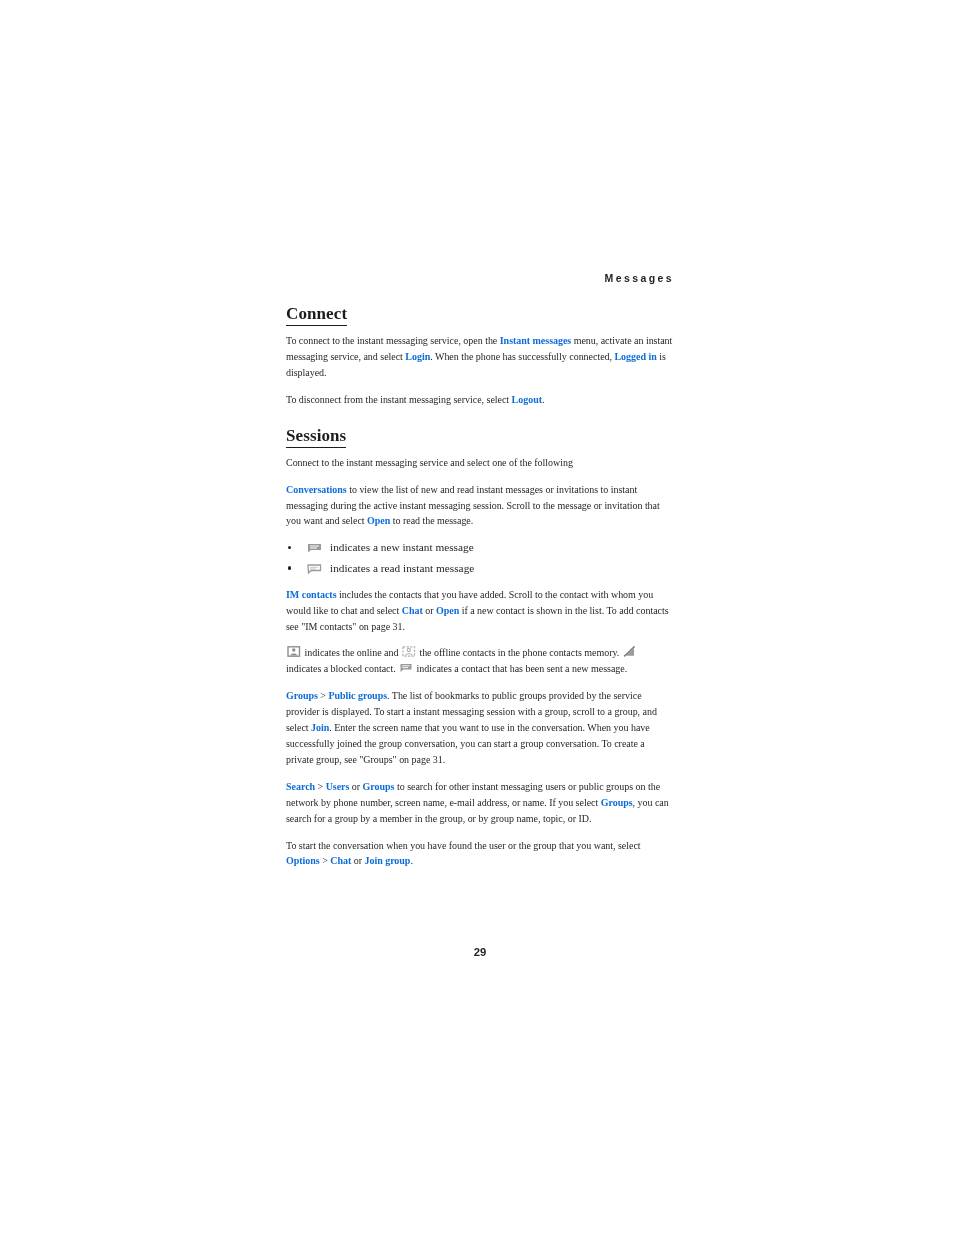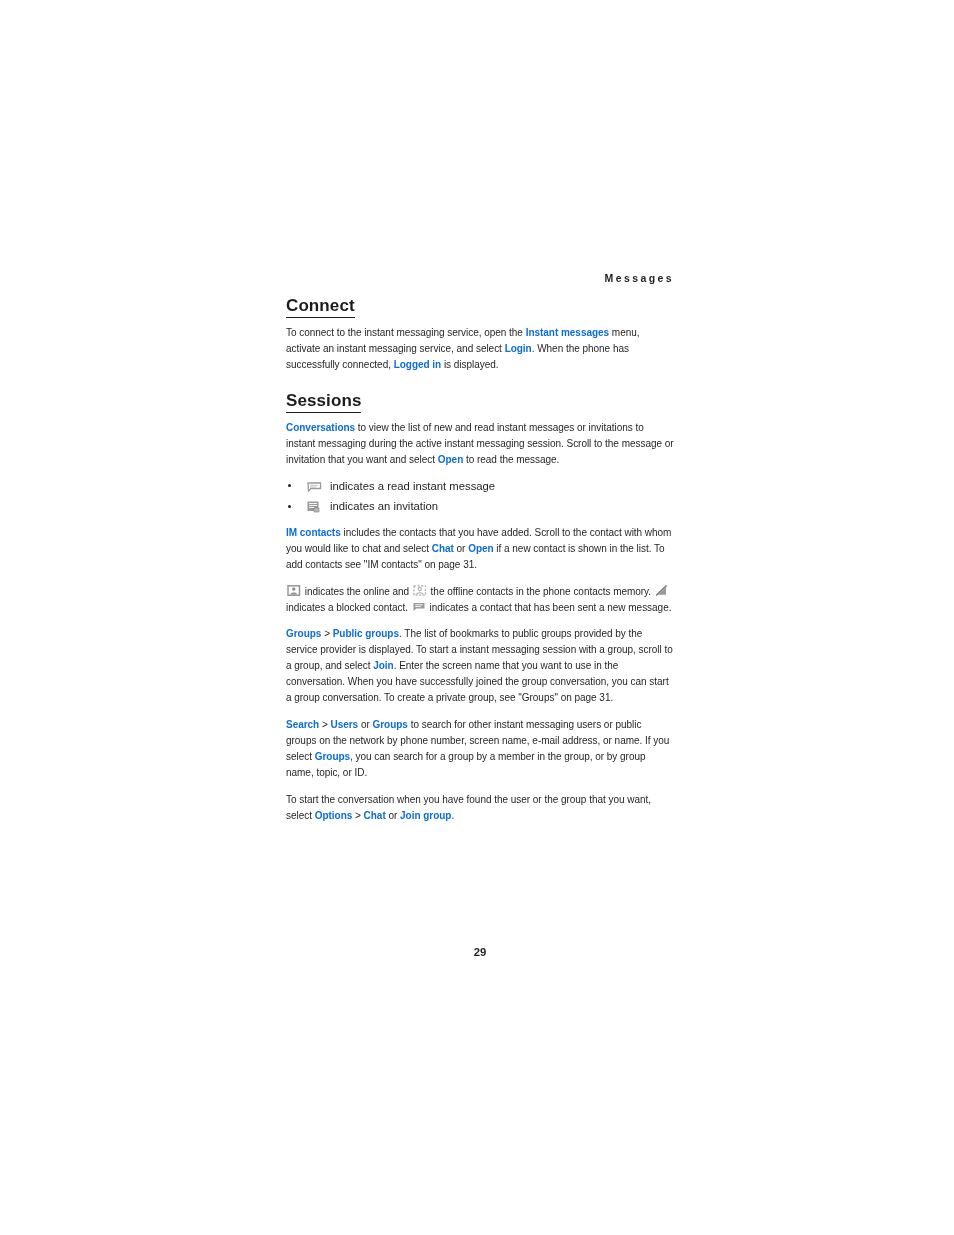--- a/index.html
+++ b/index.html
@@ -34,22 +34,23 @@
     font-size: 10.5px;
     font-weight: bold;
     letter-spacing: 2.4px;
     color: #231f20;
   }
 
   
   .column {
     position: absolute;
     left: 286px;
-    top: 296px;
+    top: 304px;
     width: 388px;
+    font-family: Liberation Serif, serif;
   }
 
   h2.section-heading {
     font-size: 17px;
     font-weight: bold;
     color: #1c1c1c;
     margin: 0 0 5px 0;
     padding: 0 0 1px 0;
     display: inline-block;
     border-bottom: 1.4px solid #1c1c1c;
@@ -136,36 +137,37 @@
 <div class="page">
 
   <div class="running-head">Messages</div>
 
   <div class="column">
 
     <div class="heading-wrap">
       <h2 class="section-heading">Connect</h2>
     </div>
     <p class="para"><span>To connect to the instant messaging service, open the </span><span class="lnk">Instant messages</span><span> menu, activate an instant messaging service, and select </span><span class="lnk">Login</span><span>. When the phone has successfully connected, </span><span class="lnk">Logged in</span><span> is displayed.</span></p>
+    <p class="para"><span>To disconnect from the instant messaging service, select </span><span class="lnk">Logout</span><span>.</span></p>
 
     <div class="heading-wrap second">
       <h2 class="section-heading">Sessions</h2>
     </div>
+    <p class="para"><span>Connect to the instant messaging service and select one of the following</span></p>
     <p class="para"><span class="lnk">Conversations</span><span> to view the list of new and read instant messages or invitations to instant messaging during the active instant messaging session. Scroll to the message or invitation that you want and select </span><span class="lnk">Open</span><span> to read the message.</span></p>
 
     <ul class="bullets" id="bullet-list">
         <li><span class="dot"></span><span class="glyph"><svg width="20" height="13" viewBox="0 0 20 13">
+              <path d="M3 3 H16 V9 H6 L3 11.5 Z" fill="#9a9a9a"></path>
+              <path d="M5 5 H14 M5 7 H12" stroke="#ffffff" stroke-width="1"></path>
+            </svg></span><span class="lbl">indicates a new instant message</span></li>
+        <li><span class="dot"></span><span class="glyph"><svg width="20" height="13" viewBox="0 0 20 13">
               <path d="M3 3 H15.5 V8.5 H6 L3.5 11 Z" fill="none" stroke="#9a9a9a" stroke-width="1.3"></path>
               <path d="M5 5.3 H13 M5 7 H11" stroke="#bcbcbc" stroke-width="0.9"></path>
             </svg></span><span class="lbl">indicates a read instant message</span></li>
-        <li><span class="dot"></span><span class="glyph"><svg width="20" height="13" viewBox="0 0 20 13">
-              <rect x="2.5" y="1.5" width="11" height="9.5" fill="#9a9a9a"></rect>
-              <path d="M4 3.5 H12 M4 5.5 H12 M4 7.5 H9" stroke="#ffffff" stroke-width="0.9"></path>
-              <path d="M9 8 H14 V12 H9 Z" fill="#b9b9b9" stroke="#8c8c8c" stroke-width="0.7"></path>
-            </svg></span><span class="lbl">indicates an invitation</span></li>
       </ul>
 
 
     <p class="para"><span class="lnk">IM contacts</span><span> includes the contacts that you have added. Scroll to the contact with whom you would like to chat and select </span><span class="lnk">Chat</span><span> or </span><span class="lnk">Open</span><span> if a new contact is shown in the list. To add contacts see "IM contacts" on page 31.</span></p>
 
     <p class="para"><span class="inline-ico"><svg width="14" height="11" viewBox="0 0 14 11">
             <rect x="1" y="0.8" width="11.5" height="9.4" fill="none" stroke="#8f8f8f" stroke-width="1.4"></rect>
             <circle cx="6.8" cy="4" r="1.7" fill="#8f8f8f"></circle>
             <path d="M3.4 9.4 C3.8 6.9 9.8 6.9 10.2 9.4 Z" fill="#8f8f8f"></path>
           </svg></span><span> indicates the online and </span><span class="inline-ico"><svg width="14" height="11" viewBox="0 0 14 11">

